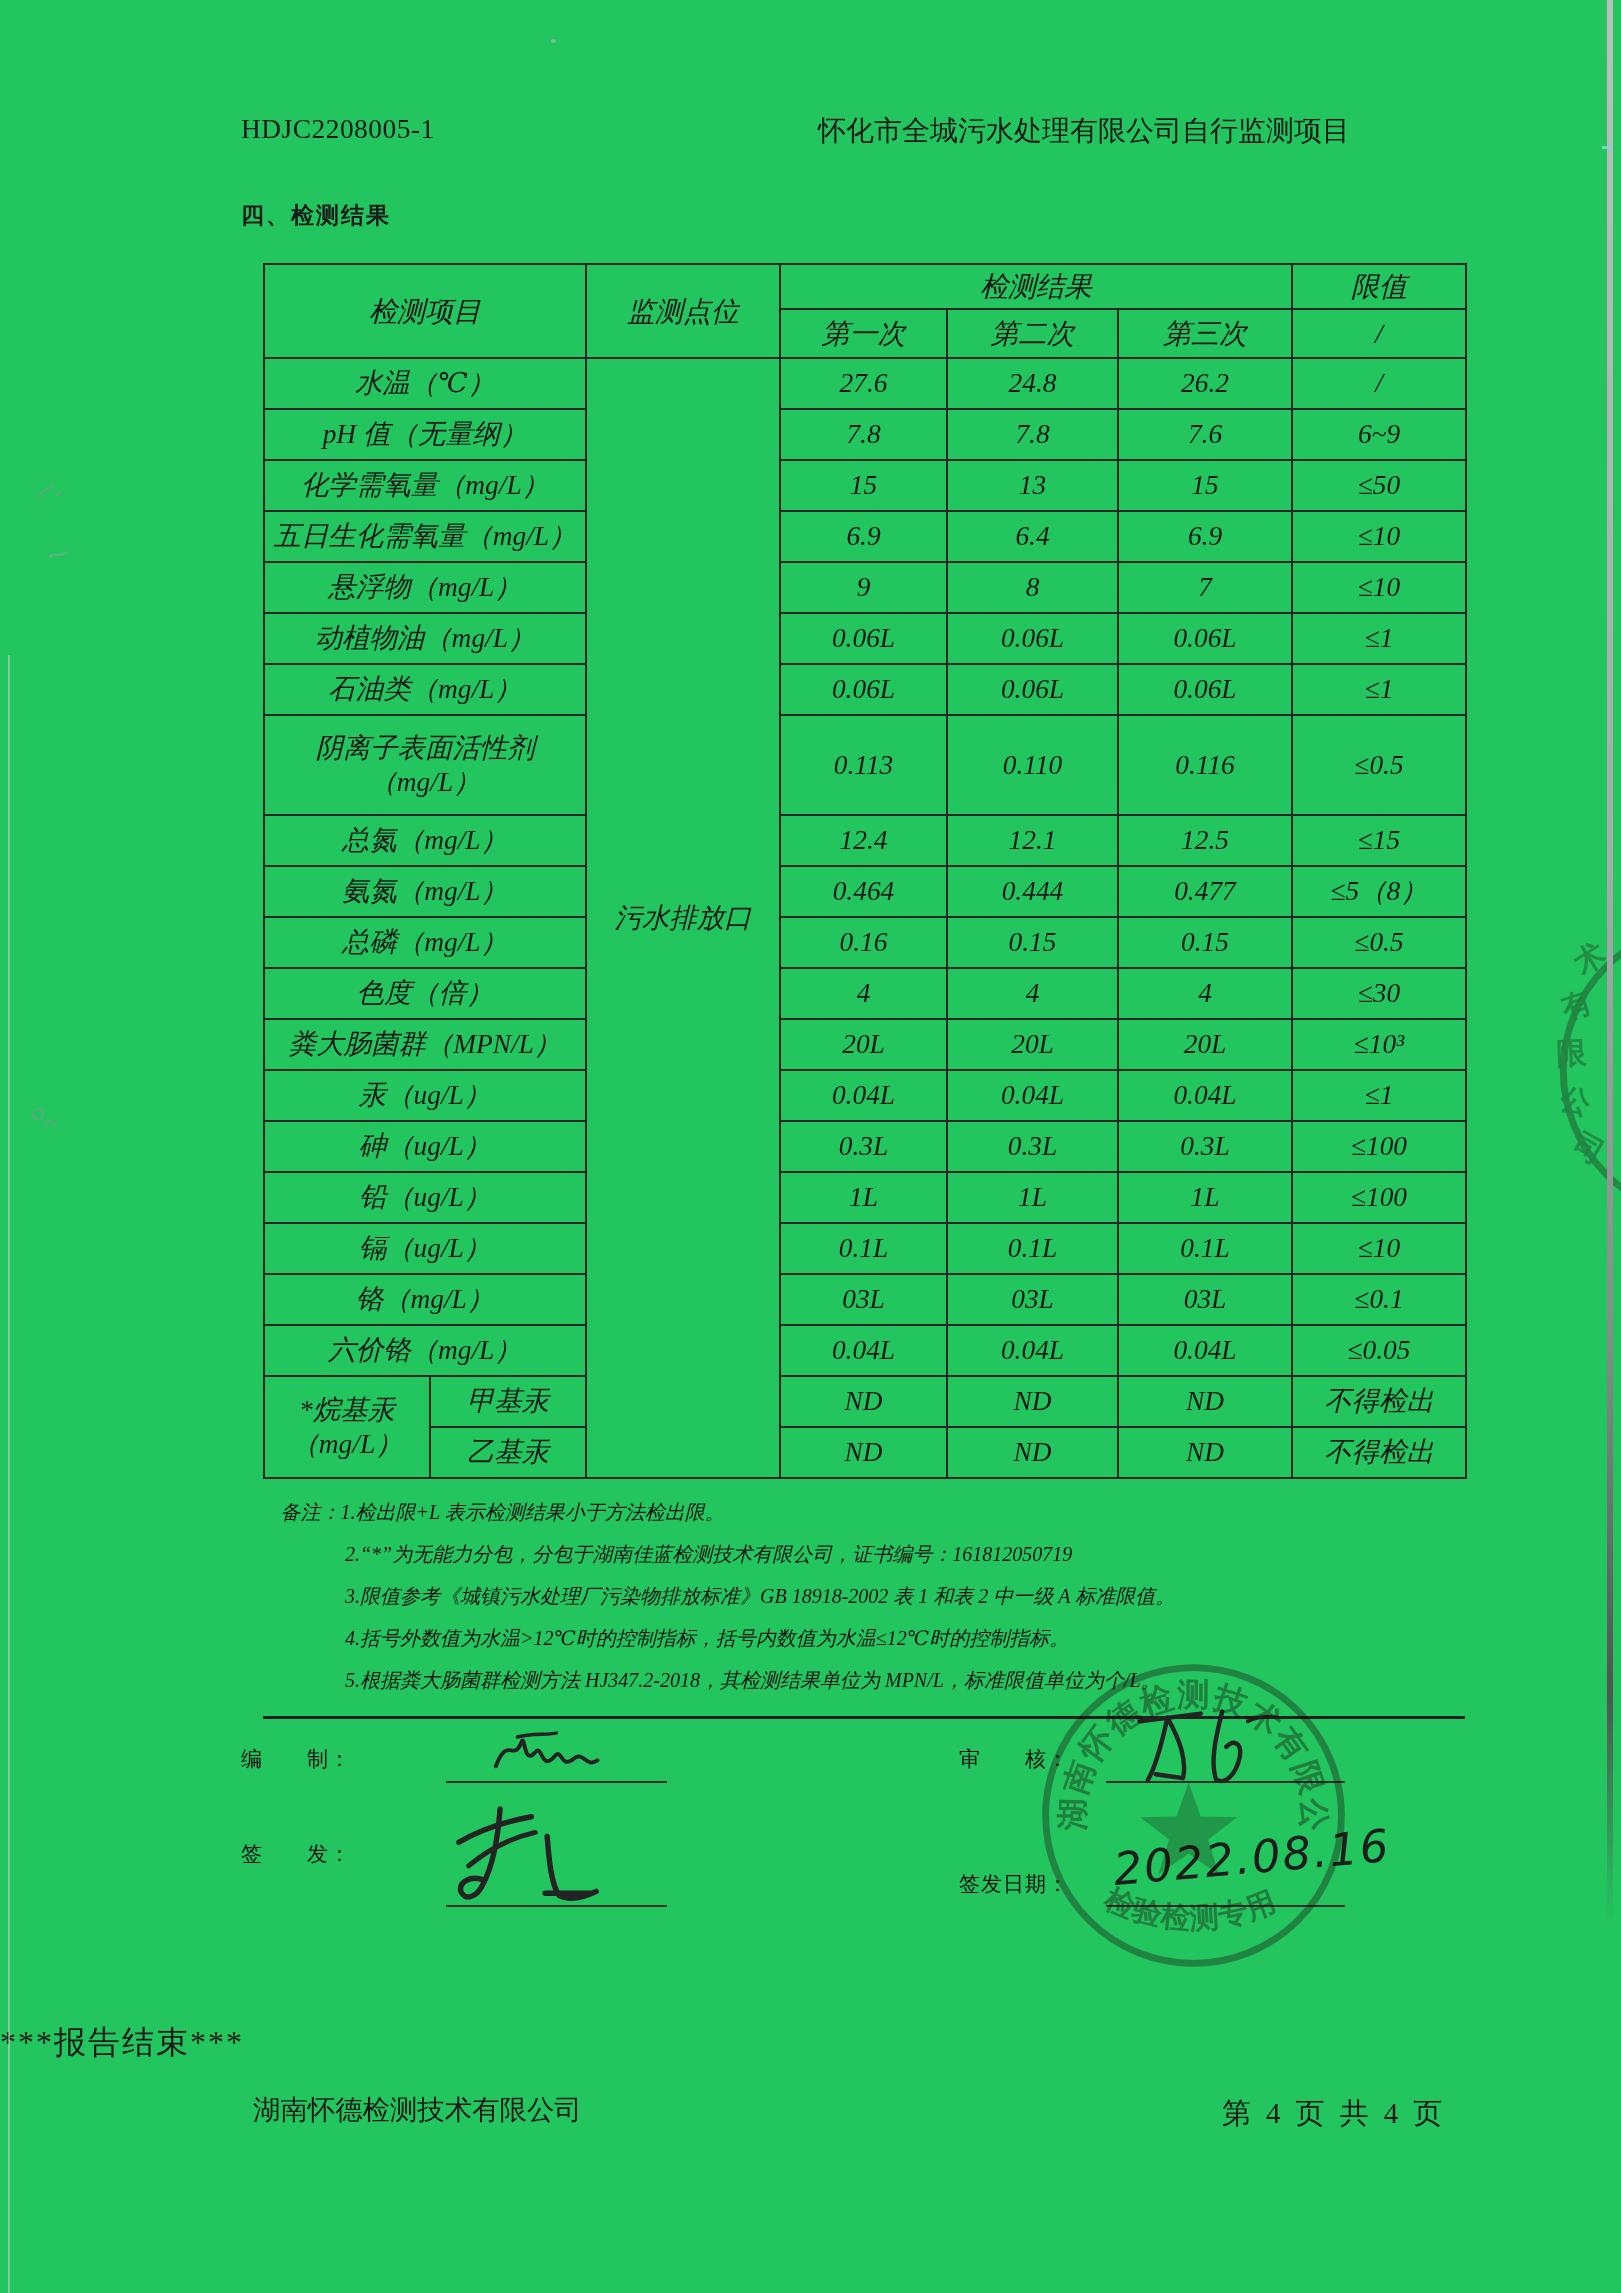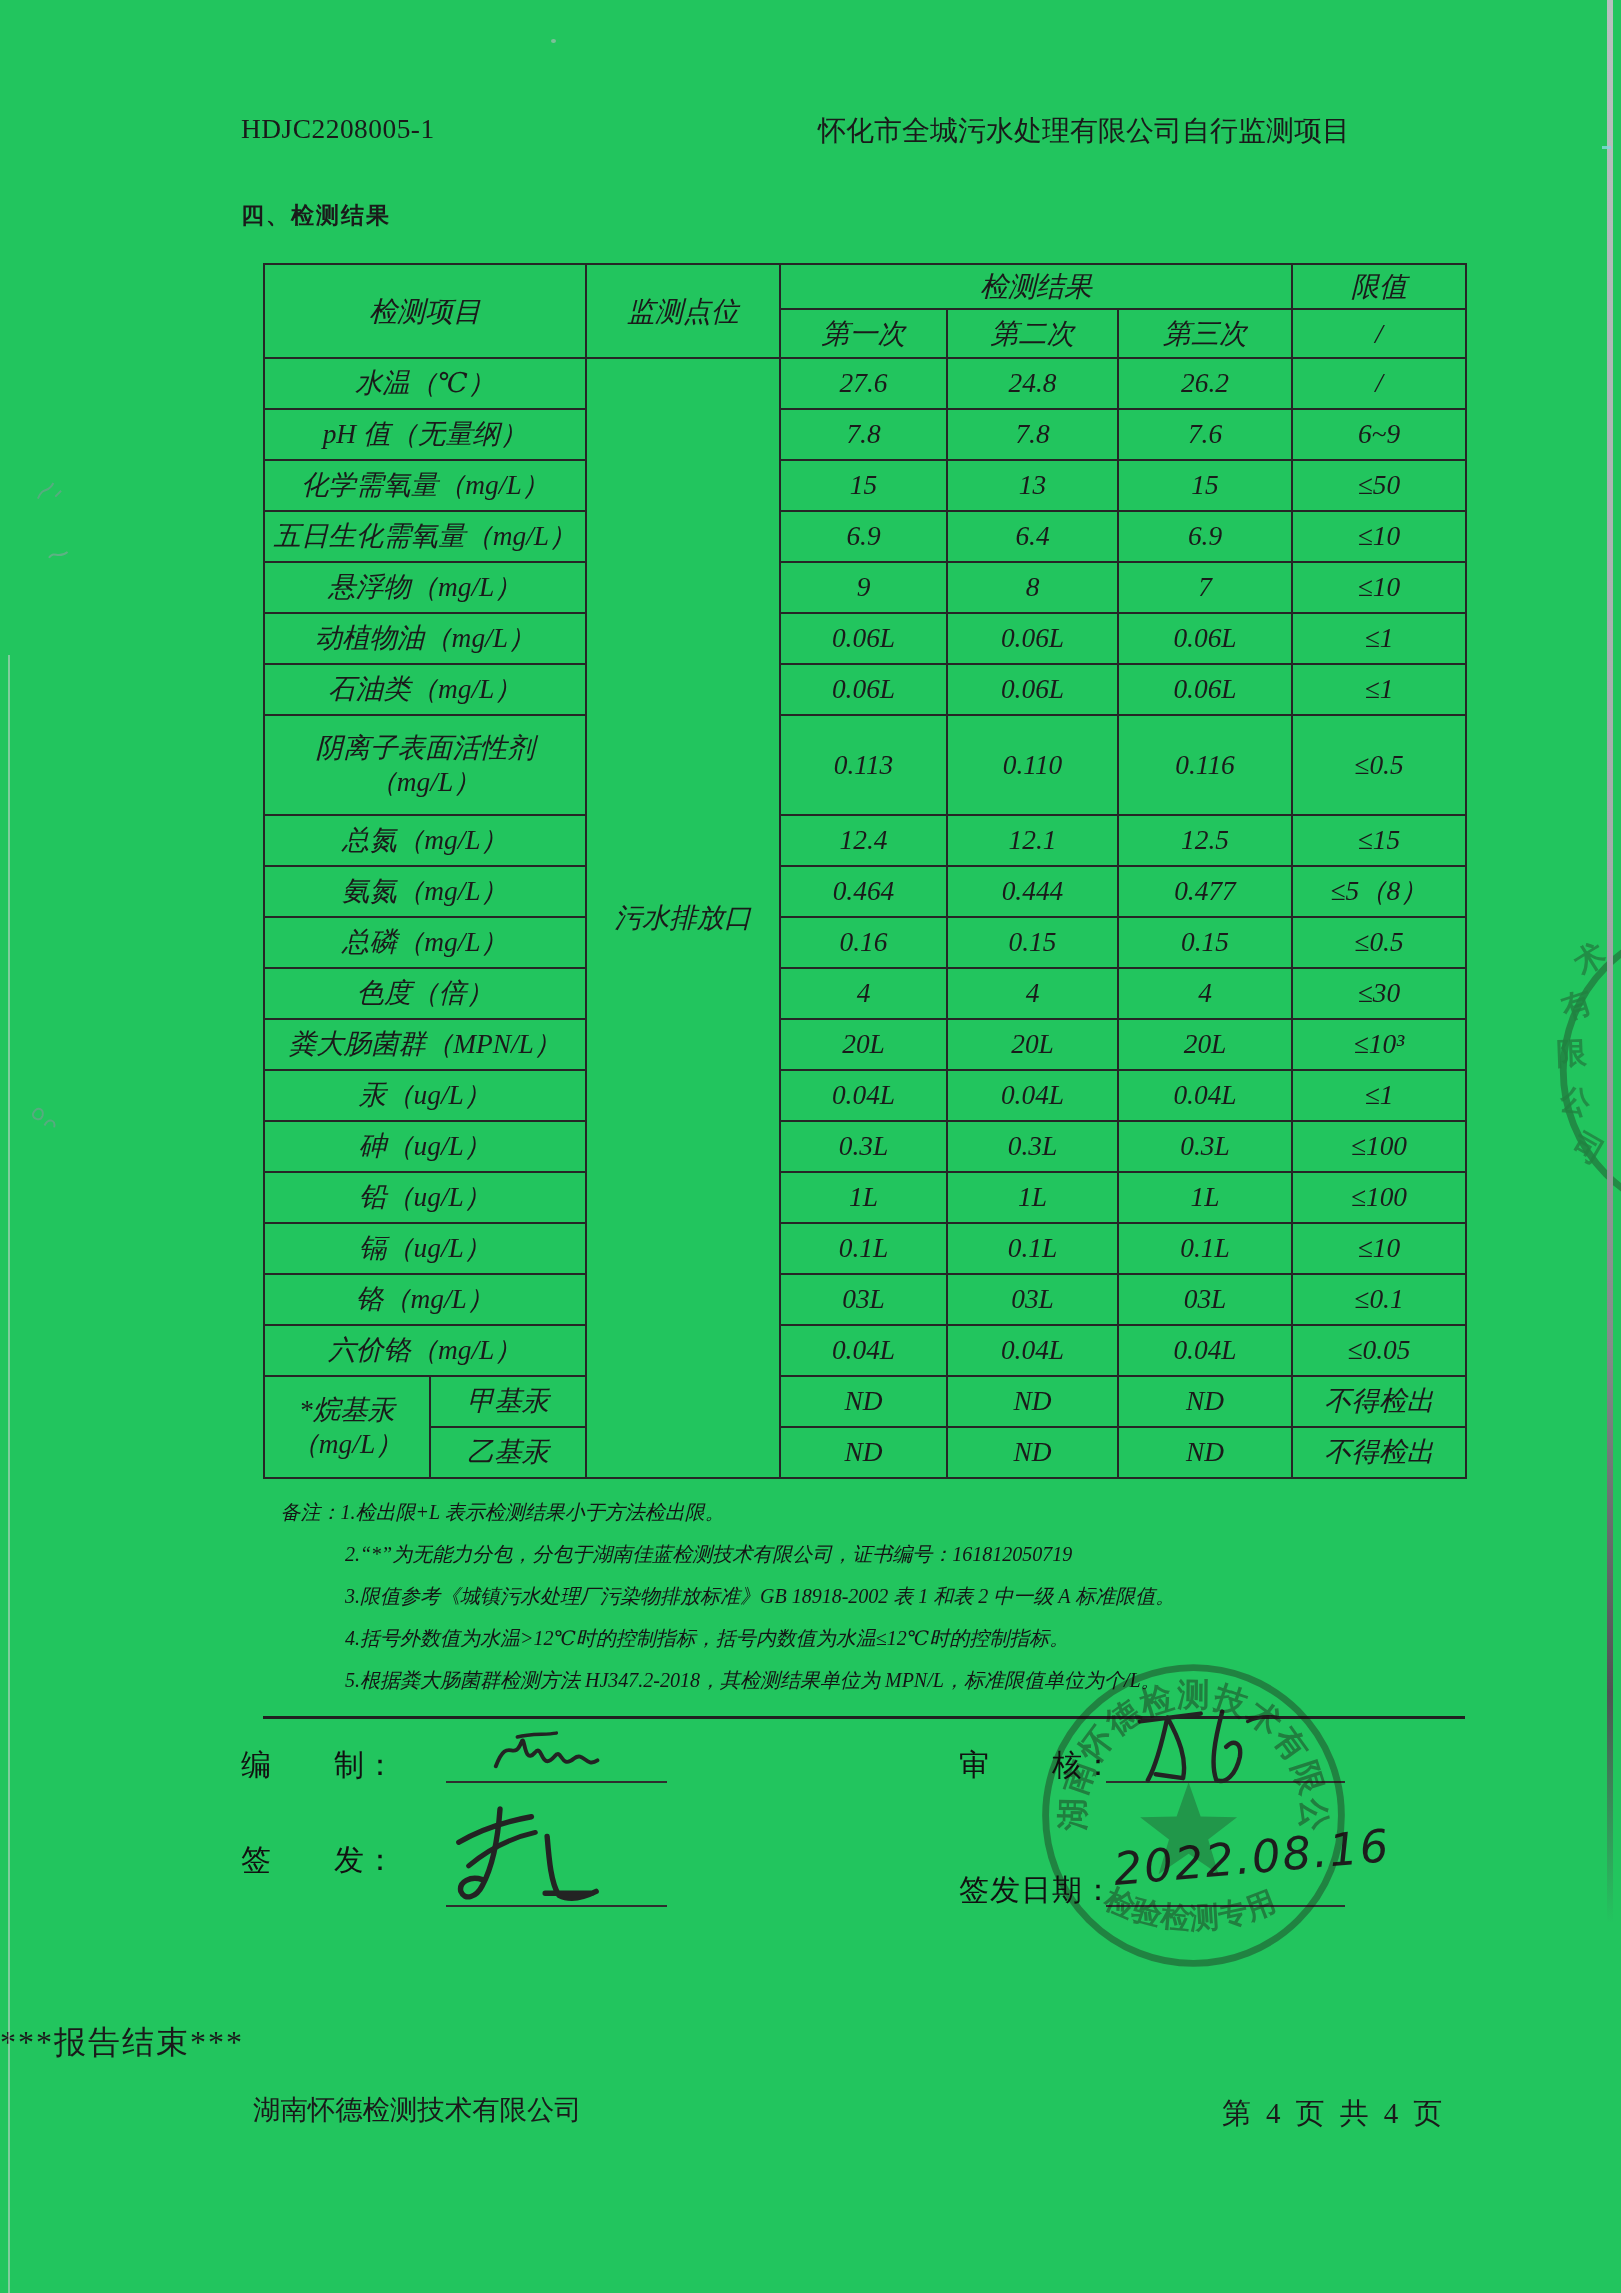--- a/index.html
+++ b/index.html
@@ -25,21 +25,21 @@
   tr.hrow1 td{height:43px;}
   tr.hrow2 td{height:47px;}
   
   .notes{
     width:1202px;border-bottom:3.9px solid #202020;
     padding:11.8px 0 15.7px 0;font-size:20px;line-height:42px;color:#141414;
   }
   .note-line{padding-left:82px;}
   .note-line.first{padding-left:17.6px;}
   
-  .sig-label{font-size:30px;letter-spacing:1px;color:#111;}
+  .sig-label{font-size:21px;letter-spacing:1px;color:#111;}
   .sig-line{border-bottom:2.9px solid #2e2e2e;height:0;}
   .hand-date{
     font-size:45px;font-style:italic;transform:rotate(-5deg);
     font-family:"DejaVu Sans",sans-serif;color:#1d1d1d;letter-spacing:2px;
   }
   .end-mark{left:0;top:2021px;width:1621px;text-align:left;font-size:32px;letter-spacing:2px;}
   .footer-company{left:253px;top:2092px;font-size:27.4px;}
   .footer-page{left:1222px;top:2094px;font-size:29px;letter-spacing:3.9px;}
   
   .stamp{mix-blend-mode:multiply;opacity:.88;}

